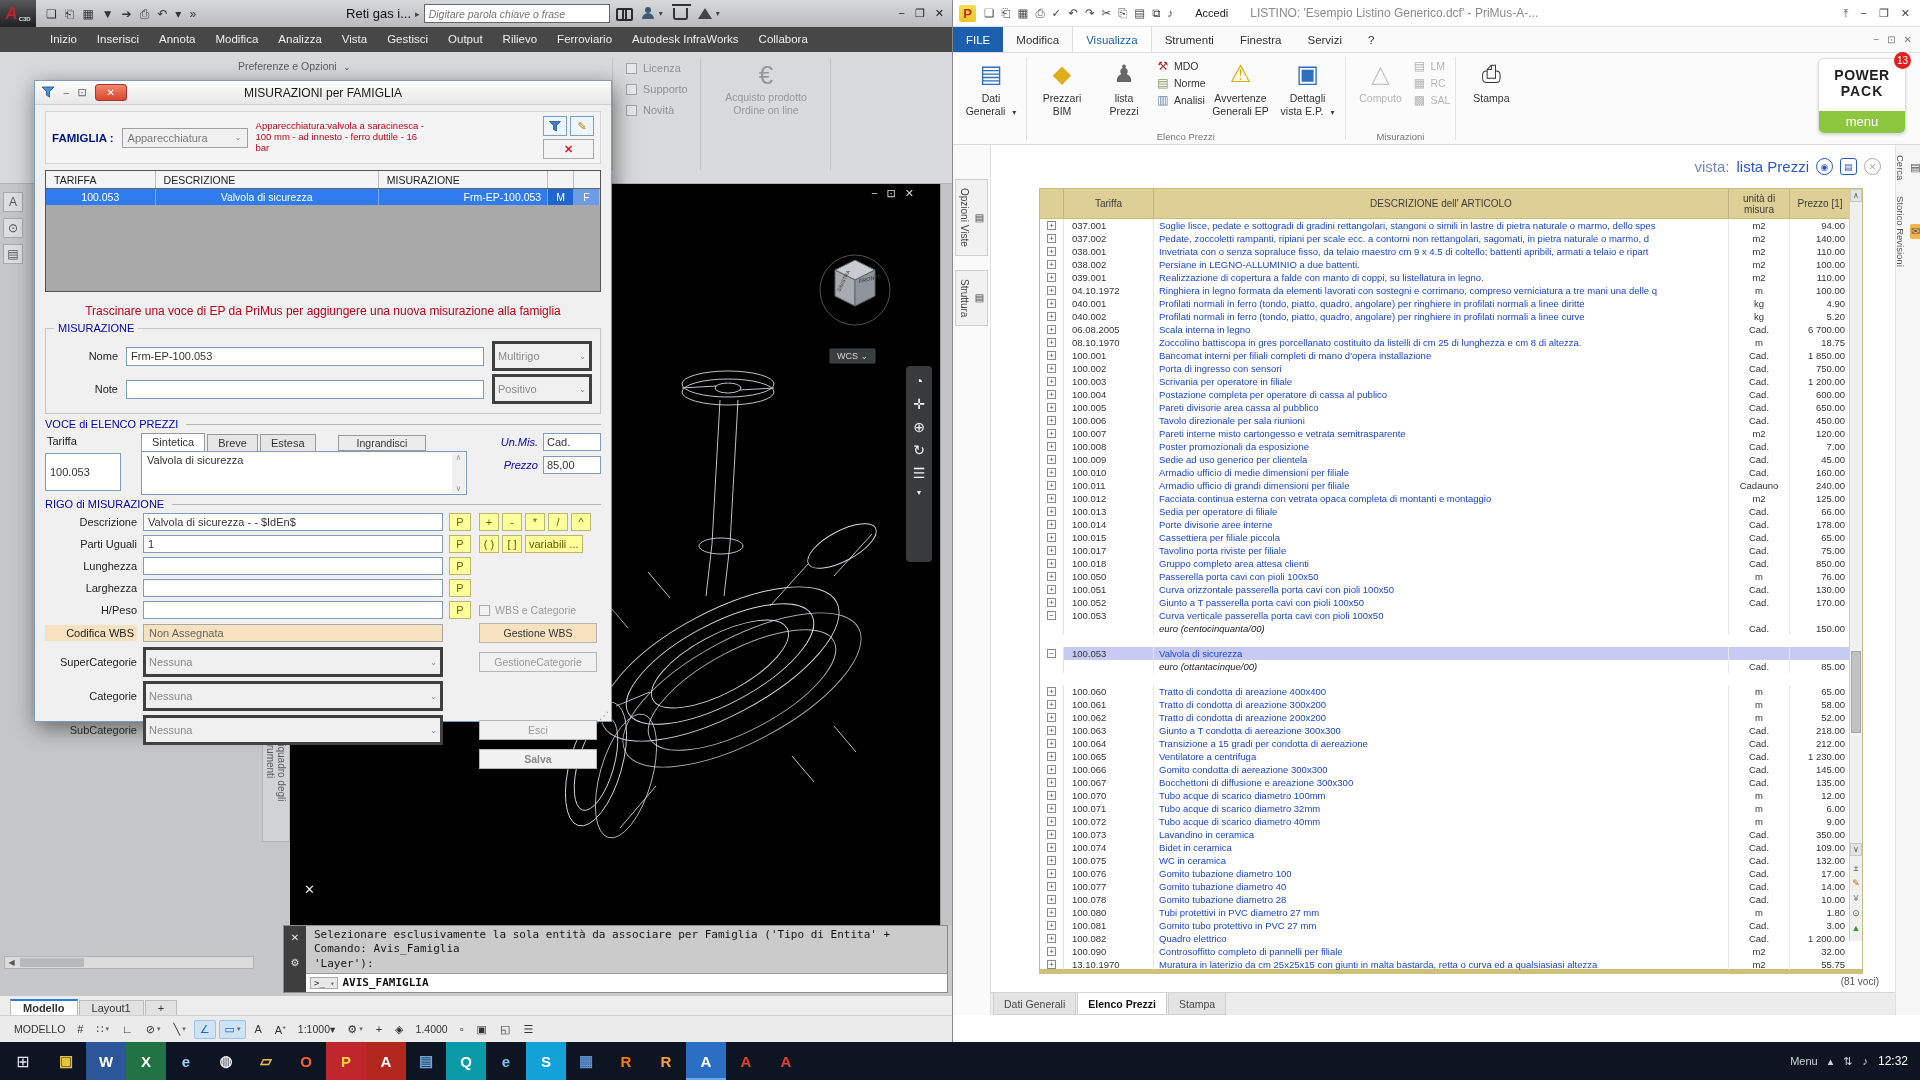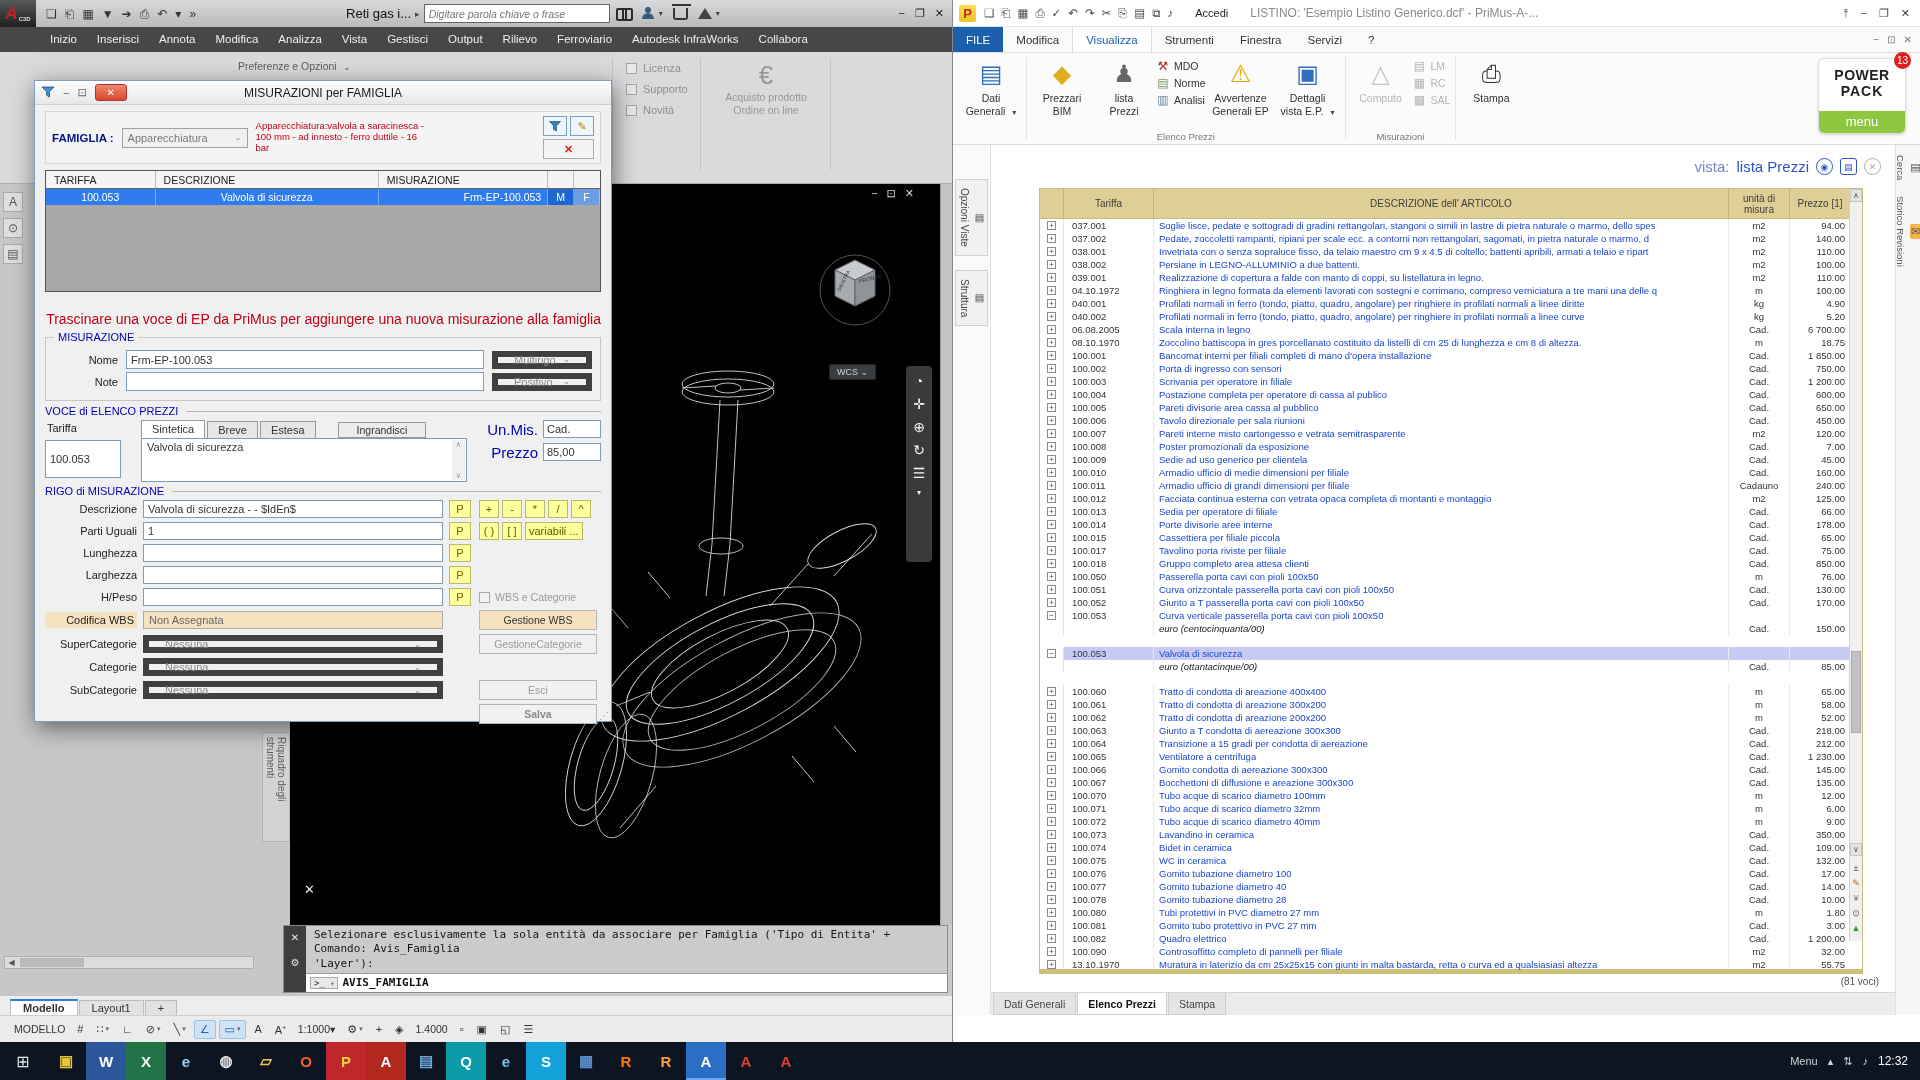--- a/index.html
+++ b/index.html
@@ -43,21 +43,21 @@
   .pal-icons{position:absolute;left:3px;top:8px;display:flex;flex-direction:column;gap:6px;}
   .pal-ic{width:20px;height:20px;background:#dedfe0;border:1px solid #a9aaab;color:#555;font-size:12px;display:flex;align-items:center;justify-content:center;}
   .pal-title{position:absolute;right:0px;top:548px;writing-mode:vertical-rl;font-size:10px;color:#5a5a5a;height:110px;overflow:hidden;background:#d2d3d4;border:1px solid #b2b3b4;padding:4px 2px;}
   .pal-hscroll{position:absolute;left:4px;top:772px;width:250px;height:13px;background:#dcdcdd;border:1px solid #b0b0b0;display:flex;align-items:center;}
   .pal-hscroll .arr{width:13px;height:11px;font-size:8px;color:#555;display:flex;align-items:center;justify-content:center;}
   .pal-hthumb{width:64px;height:9px;background:#b9babb;margin-left:2px;}
   .acad-canvas{position:absolute;left:290px;top:184px;width:650px;height:741px;background:#010101;overflow:hidden;}
   .acad-rightstrip{position:absolute;left:940px;top:184px;width:12px;height:741px;background:#c2c3c4;border-left:1px solid #9fa0a1;}
   .cnv-btns{position:absolute;right:26px;top:3px;display:flex;gap:9px;color:#d8d8d8;font-size:11px;}
   .vcube{position:absolute;right:46px;top:60px;}
-  .wcs-chip{position:absolute;right:64px;top:180px;background:#3b3e41;color:#cfd3d6;font-size:9px;padding:2px 7px;border-radius:2px;border:1px solid #232527;}
+  .wcs-chip{position:absolute;right:64px;top:164px;background:#3b3e41;color:#cfd3d6;font-size:9px;padding:2px 7px;border-radius:2px;border:1px solid #232527;}
   .navbar{position:absolute;right:8px;top:182px;width:26px;height:196px;background:rgba(125,129,133,.45);border-radius:4px;display:flex;flex-direction:column;align-items:center;gap:9px;padding-top:8px;color:#f0f2f4;font-size:14px;}
   .navbar span{line-height:1;}
   .cursor-x{position:absolute;left:14px;top:698px;color:#e8e8e8;font-size:13px;}
   .acad-cmd{position:absolute;left:283px;top:925px;width:665px;height:68px;display:flex;border:1px solid #8a8a8a;background:#cbcbcb;}
   .cmd-rail{width:22px;background:#3e3e3e;color:#e8e8e8;display:flex;flex-direction:column;align-items:center;gap:14px;padding-top:6px;font-size:10px;}
   .cmd-main{flex:1;display:flex;flex-direction:column;}
   .cmd-hist{flex:1;background:#cbcbcb;font-family:"DejaVu Sans Mono",monospace;font-size:11px;color:#141414;padding:2px 8px;line-height:1.3;}
   .cmd-in{height:21px;background:#fff;border-top:1px solid #9a9a9a;display:flex;align-items:center;font-family:"DejaVu Sans Mono",monospace;font-size:11px;}
   .cmd-chip{background:#e8e8e8;border:1px solid #aaa;color:#333;font-size:9px;padding:0 3px;margin:0 4px;}
   .cmd-chip .dd{font-size:7px;color:#666;}
@@ -162,40 +162,40 @@
   .g-head span{padding-left:8px;border-right:1px solid #bbb;height:100%;display:flex;align-items:center;}
   .gh-t{width:110px;}.gh-d{width:224px;}.gh-m{width:170px;}.gh-s{width:26px;border-right:1px solid #bbb;}
   .g-row{display:flex;height:16px;background:#2e7cf0;color:#fff;font-size:10.5px;align-items:center;}
   .g-row .gc{height:100%;display:flex;align-items:center;border-right:1px solid rgba(255,255,255,.35);}
   .gc-t{width:110px;justify-content:center;}
   .gc-d{width:224px;justify-content:center;}
   .gc-m{width:170px;justify-content:flex-end;padding-right:6px;}
   .gc-mm{width:26px;justify-content:center;background:#1f66d0;}
   .gc-ff{width:26px;justify-content:center;background:#6d9ce6;}
   .g-empty{height:86px;background:#a9a9a9;}
-  .dhint{color:#c00016;font-size:14px;text-align:right;margin:19px 0 4px 0;}
+  .dhint{color:#c00016;font-size:12px;text-align:center;margin:12px 0 4px 0;}
   fieldset.dmis{border:1px solid #c6c6c6;padding:4px 8px 6px 8px;margin-bottom:4px;}
   fieldset.dmis legend{color:#0000b4;font-size:11px;padding:0 4px;}
   .frow{display:grid;grid-template-columns:64px 1fr 100px;gap:8px;align-items:center;margin:3px 0;}
   .fl{text-align:right;color:#222;}
   .fi{height:19px;border:1px solid #7f9db9;font-size:11px;padding:0 4px;font-family:"Liberation Sans",sans-serif;background:#fff;color:#333;}
-  .fsel{height:18px;background:#f0f0f0;border:6px solid #404040;color:#8a8a8a;display:flex;align-items:center;justify-content:space-between;padding:0 16px;}
+  .fsel{height:30px;background:#f0f0f0;border:3px solid #404040;color:#8a8a8a;display:flex;align-items:center;justify-content:space-between;padding:0 3px;}
   .grp-t{display:flex;align-items:center;color:#0000b4;font-size:11px;margin:3px 0 3px 0;}
   .grp-t::after{content:"";flex:1;height:1px;background:#b5b5b5;margin-left:8px;}
   .voce{display:grid;grid-template-columns:88px 1fr 126px;gap:8px;}
   .voce-left .fl2{display:block;color:#222;margin:2px 0 6px 2px;}
   .tar-in{width:76px;height:38px;border:1px solid #7f9db9;font-size:11px;padding:2px 4px;background:#fff;color:#333;vertical-align:top;}
   .vtabs{display:flex;align-items:flex-end;gap:2px;margin-bottom:0px;}
   .vt{padding:2px 10px;border:1px solid #999;border-bottom:none;background:#e6e6e6;font-size:11px;color:#333;}
   .vt.on{background:#fff;padding-bottom:3px;}
   .ving{margin-left:20px;border:1px solid #999;background:#ececec;padding:1px 18px;font-size:10.5px;color:#333;}
   .vtext{height:44px;border:1px solid #7f9db9;background:#fff;position:relative;padding:2px 16px 2px 5px;color:#333;}
   .vscroll{position:absolute;right:1px;top:1px;bottom:1px;width:13px;background:#f0f0f0;display:flex;flex-direction:column;justify-content:space-between;align-items:center;color:#999;font-size:8px;}
   .voce-right .ur{display:flex;align-items:center;justify-content:flex-end;gap:5px;margin-bottom:5px;}
-  .voce-right .bl{color:#0000b4;font-size:15px;}
+  .voce-right .bl{color:#0000b4;font-size:11px;font-style:italic;}
   .ui{width:58px;height:18px;border:1px solid #7f9db9;font-size:11px;padding:0 3px;background:#fff;color:#333;}
   .rigo{display:grid;grid-template-columns:92px 300px 24px 1fr;gap:4px 6px;align-items:center;margin-top:2px;}
   .rl{text-align:right;color:#222;}
   .ri{height:18px;border:1px solid #7f9db9;font-size:11px;padding:0 4px;background:#fff;color:#333;font-family:"Liberation Sans",sans-serif;}
   .pbtn{width:22px;height:18px;background:#ffff9c;border:1px solid #b9b96a;color:#6a6a00;display:flex;align-items:center;justify-content:center;font-size:11px;}
   .ops{display:flex;gap:3px;}
   .op{min-width:20px;height:18px;background:#ffff9c;border:1px solid #b9b96a;color:#5d5d00;display:flex;align-items:center;justify-content:center;font-size:11px;padding:0 3px;}
   .wbscheck{display:flex;align-items:center;gap:5px;color:#9a9a9a;font-size:10.5px;}
   .cb{width:11px;height:11px;border:1px solid #a8a8a8;background:#f2f2f2;display:inline-block;}
   .rl.wbsl{background:#f7e2c0;padding:2px 3px;}

